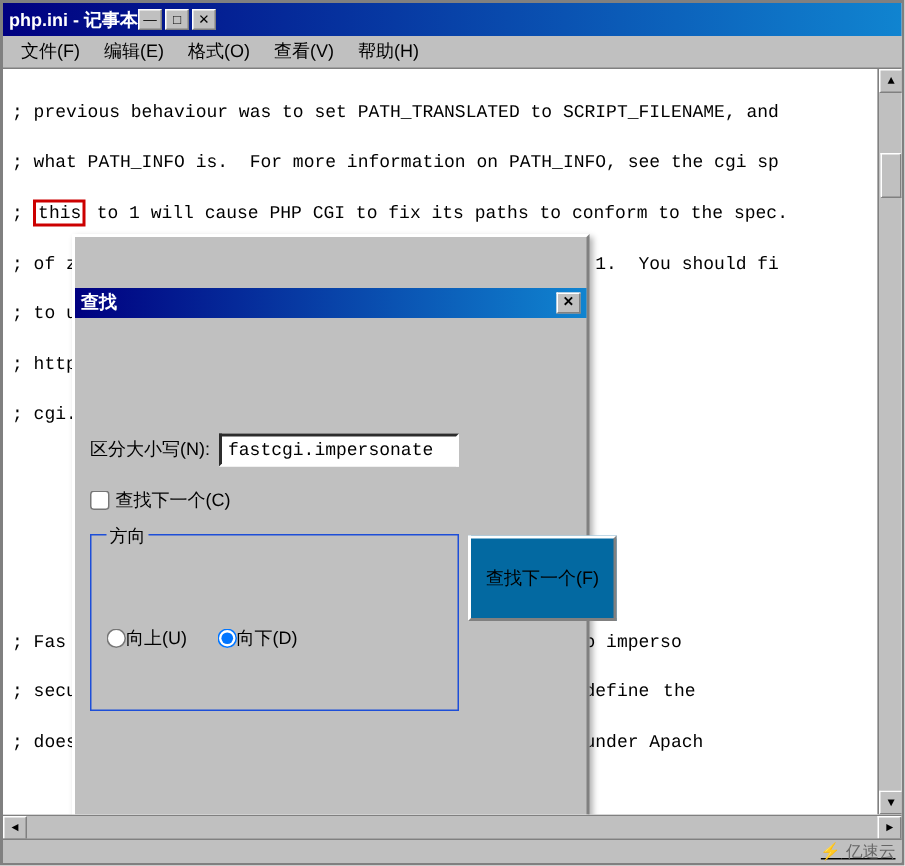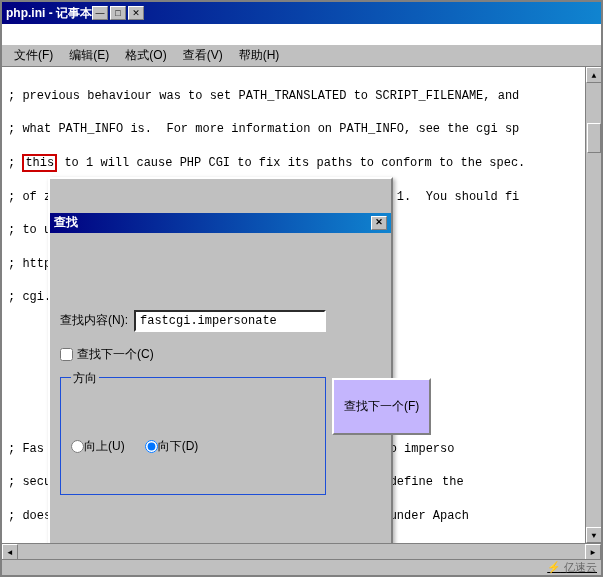--- a/index.html
+++ b/index.html
@@ -62,21 +62,20 @@
 
     
     .menu-bar {
       background: #c0c0c0;
       display: flex;
       padding: 2px 4px;
       border-bottom: 1px solid #808080;
       flex-shrink: 0;
       height: 22px;
       align-items: center;
-      margin-top: 21px;
     }
 
     .menu-item {
       padding: 2px 8px;
       font-family: '宋体', SimSun, sans-serif;
       font-size: 12px;
       cursor: pointer;
       color: #000;
     }
 
@@ -192,26 +191,26 @@
 
     .find-input {
       border: 2px inset #808080;
       border-top-color: #808080;
       border-left-color: #808080;
       border-right-color: #ffffff;
       border-bottom-color: #ffffff;
       padding: 2px 4px;
       font-size: 12px;
       font-family: 'Courier New', monospace;
-      width: 192px;
+      width: 160px;
       background: white;
     }
 
     .find-btn {
-      background: #c4b5fd;
+      background: #0369a1;
       border: 2px solid;
       border-top-color: #ffffff;
       border-left-color: #ffffff;
       border-right-color: #808080;
       border-bottom-color: #808080;
       padding: 18px 10px;
       font-family: '宋体', SimSun, sans-serif;
       font-size: 12px;
       cursor: pointer;
       min-width: 80px;
@@ -356,21 +355,21 @@
 
 <div class="find-dialog" style="position:absolute;top:110px;left:46px;width:345px;">
   <div class="find-dialog-title">
     <span>查找</span>
     <div class="title-btn" style="background:#c0c0c0;">✕</div>
   </div>
   <div class="find-dialog-body">
     <div style="display:flex; gap:6px; align-items:center; margin-bottom:8px;">
       <div style="display:flex; flex-direction:column; gap:6px; flex:1;">
         <div class="find-row">
-          <label class="find-label">查找内容(N):</label>
+          <label class="find-label">区分大小写(N):</label>
           <input class="find-input" type="text" value="fastcgi.impersonate" style="">
         </div>
         <div style="display:flex; align-items:center; gap:6px;">
           <div class="checkbox-row">
             <input type="checkbox" style="">
             <label class="checkbox-label">查找下一个(C)</label>
           </div>
         </div>
         <div class="find-direction">
           <span class="find-direction-legend">方向</span>

